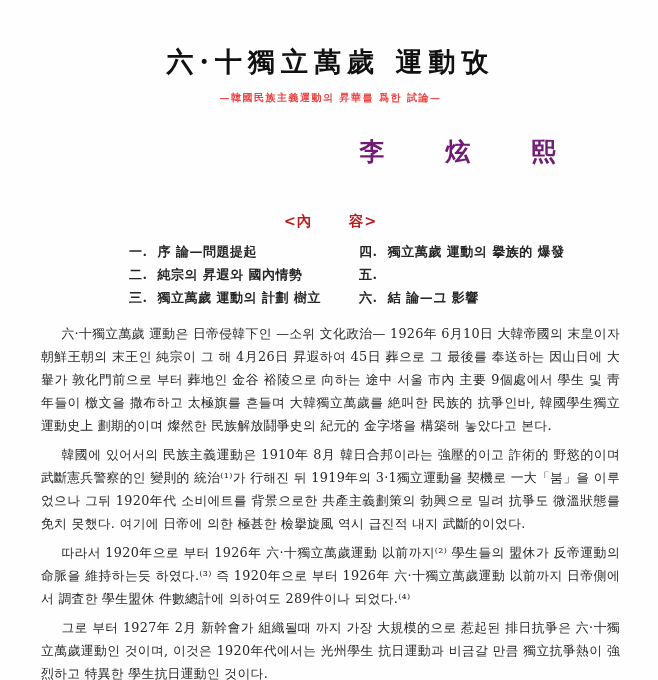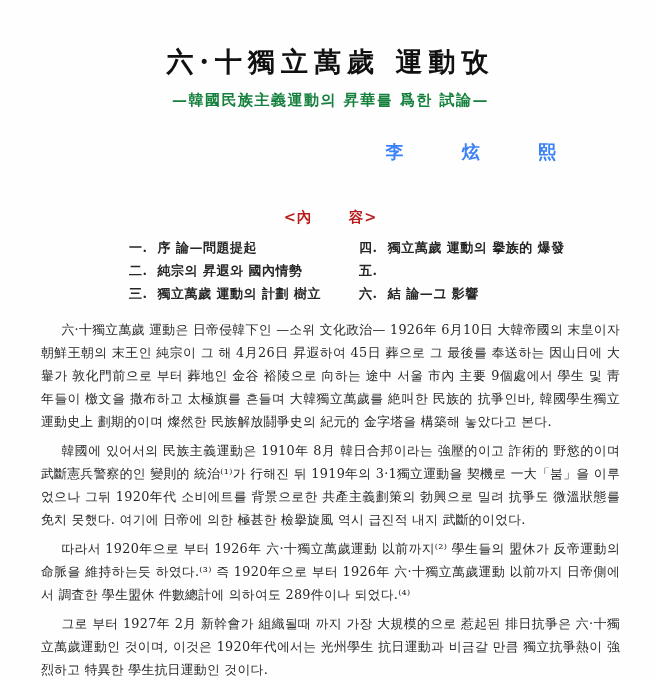--- a/index.html
+++ b/index.html
@@ -24,33 +24,33 @@
     font-size: 27px;
     line-height: 32px;
     font-weight: bold;
     letter-spacing: 6px;
     color: #111;
     white-space: nowrap;
   }
   .subtitle {
     margin-top: 13px;
     text-align: center;
-    font-size: 15px;
+    font-size: 10px;
     letter-spacing: 1.5px;
     font-weight: bold;
-    color: #15803d;
+    color: #ef4444;
   }
   .author {
     margin-top: 30px;
     text-align: right;
     padding-right: 70px;
-    font-size: 18px;
+    font-size: 25px;
     font-weight: bold;
     word-spacing: 52px;
-    color: #3b82f6;
+    color: #701a75;
   }
   .toc {
     margin-top: 44px;
   }
   .toc-header {
     text-align: center;
     font-size: 14.5px;
     font-weight: bold;
     letter-spacing: 1px;
     white-space: pre;

